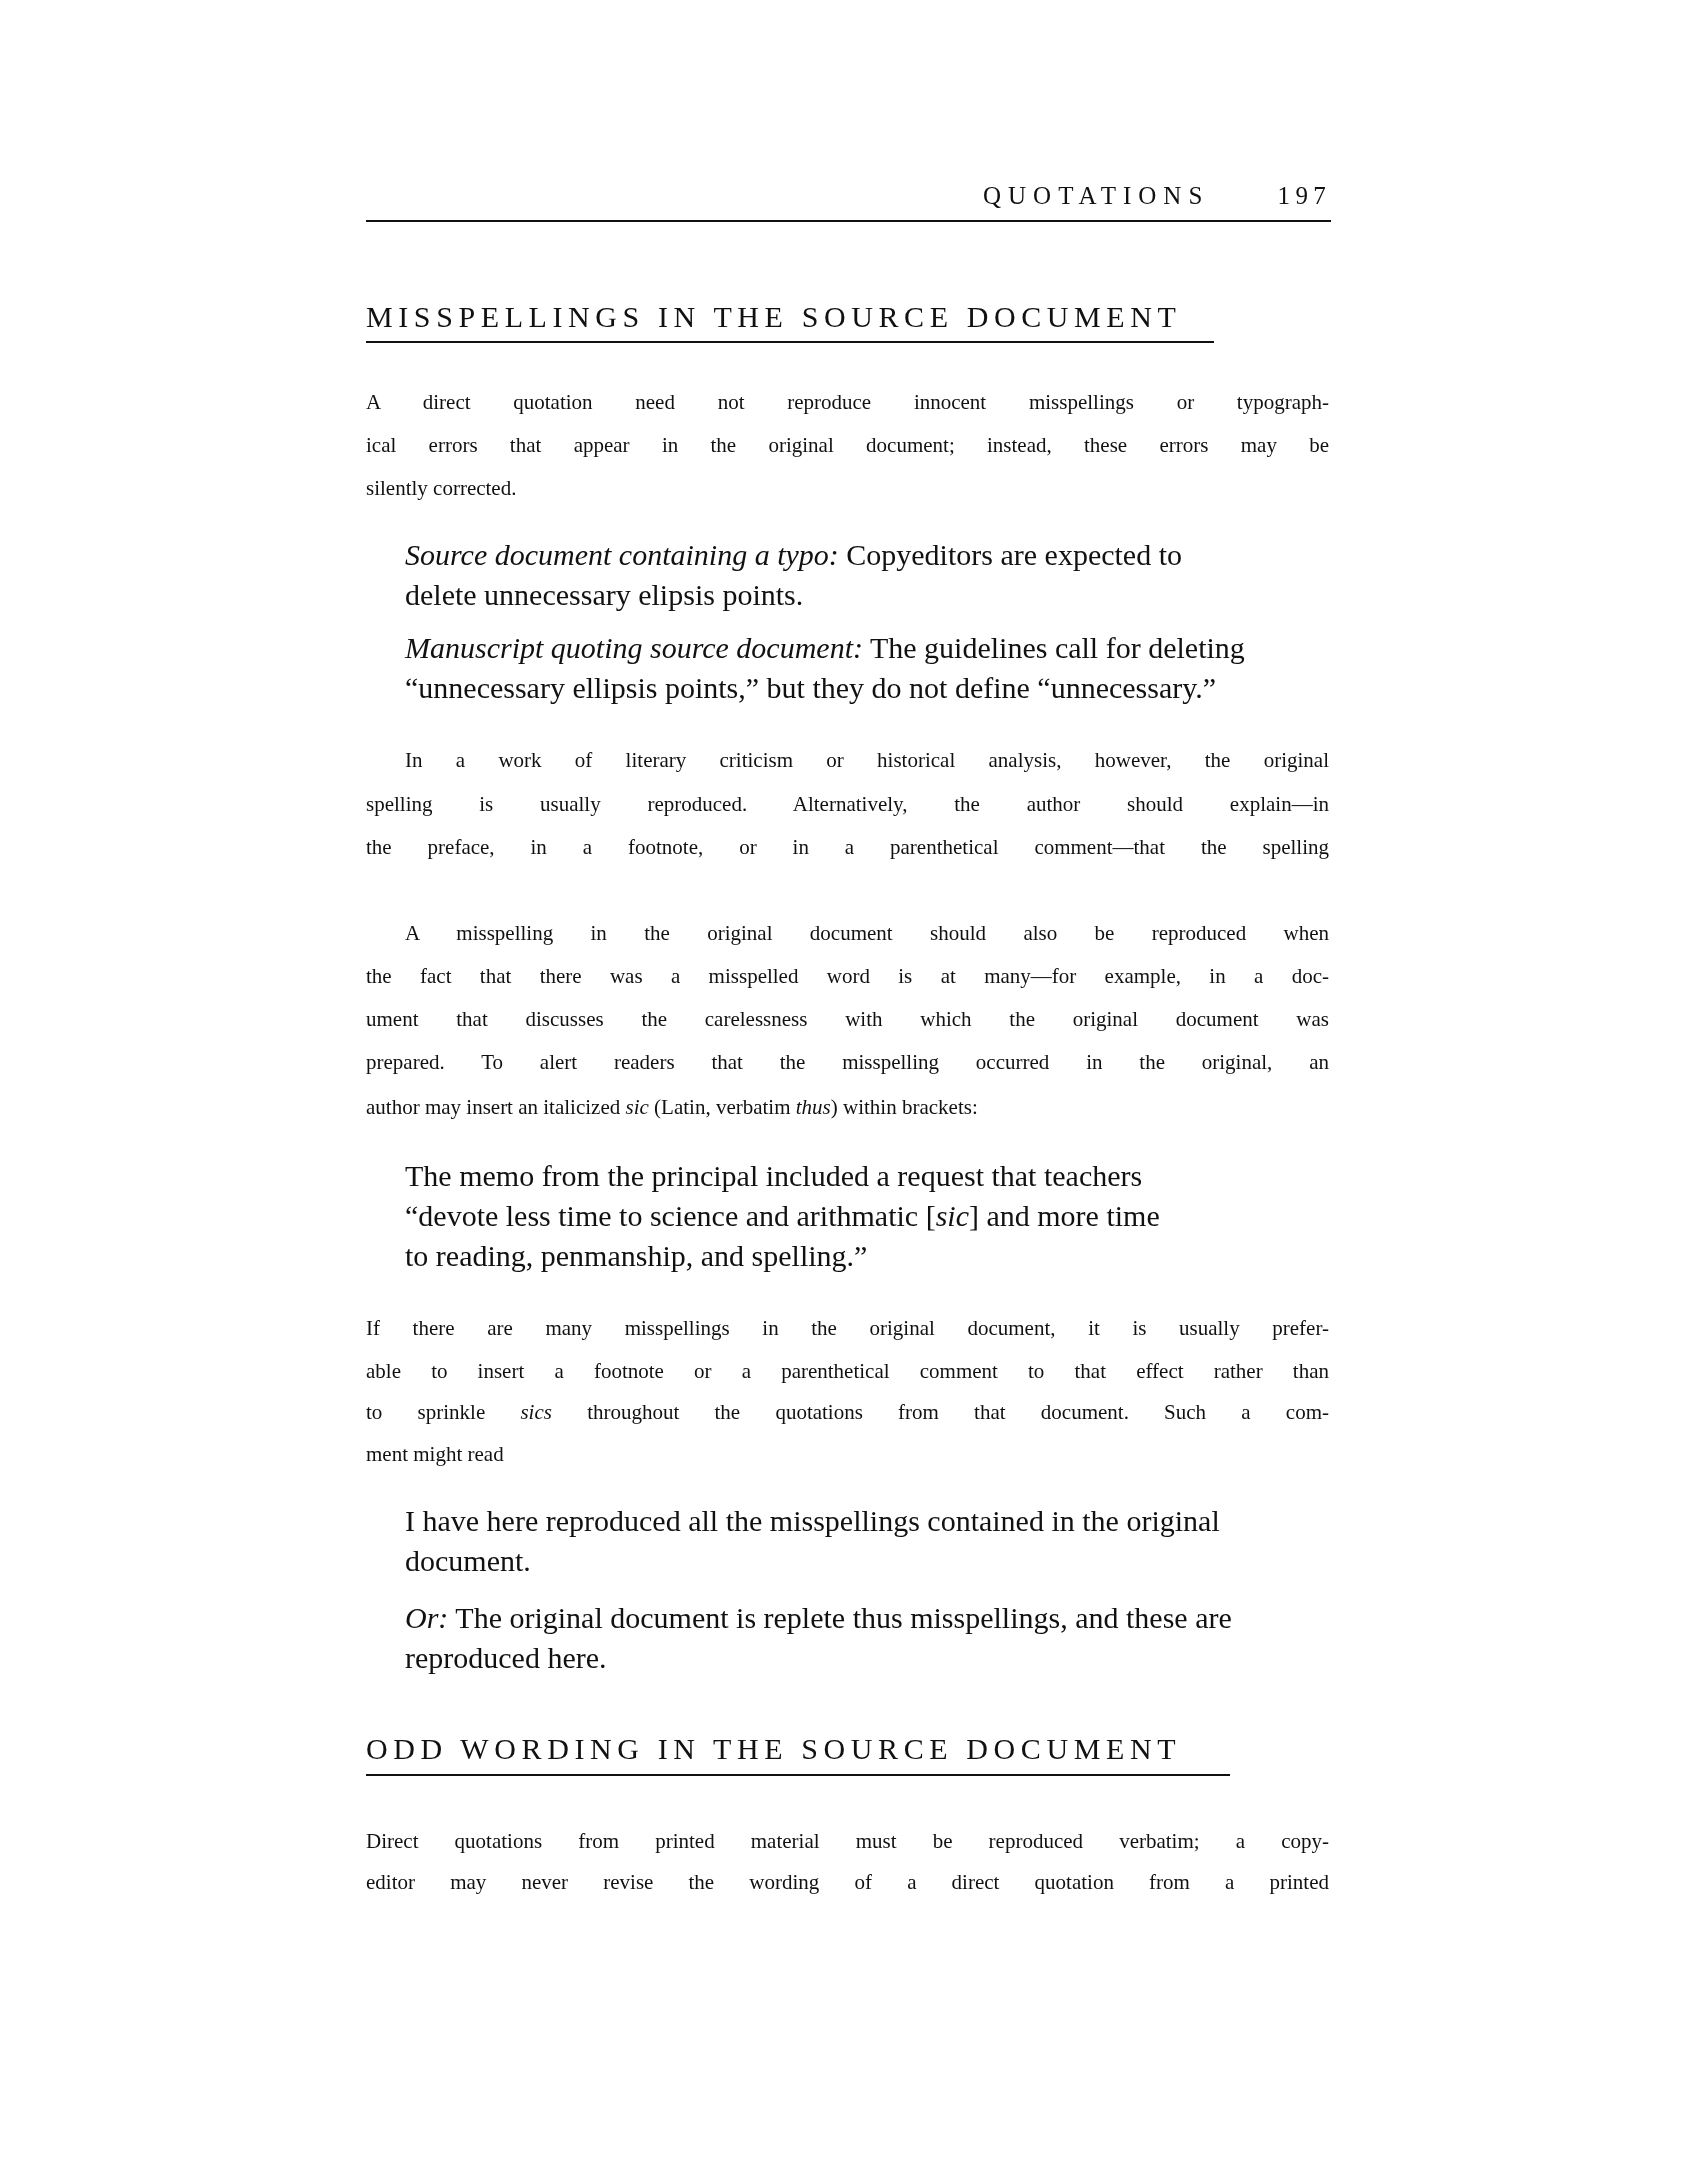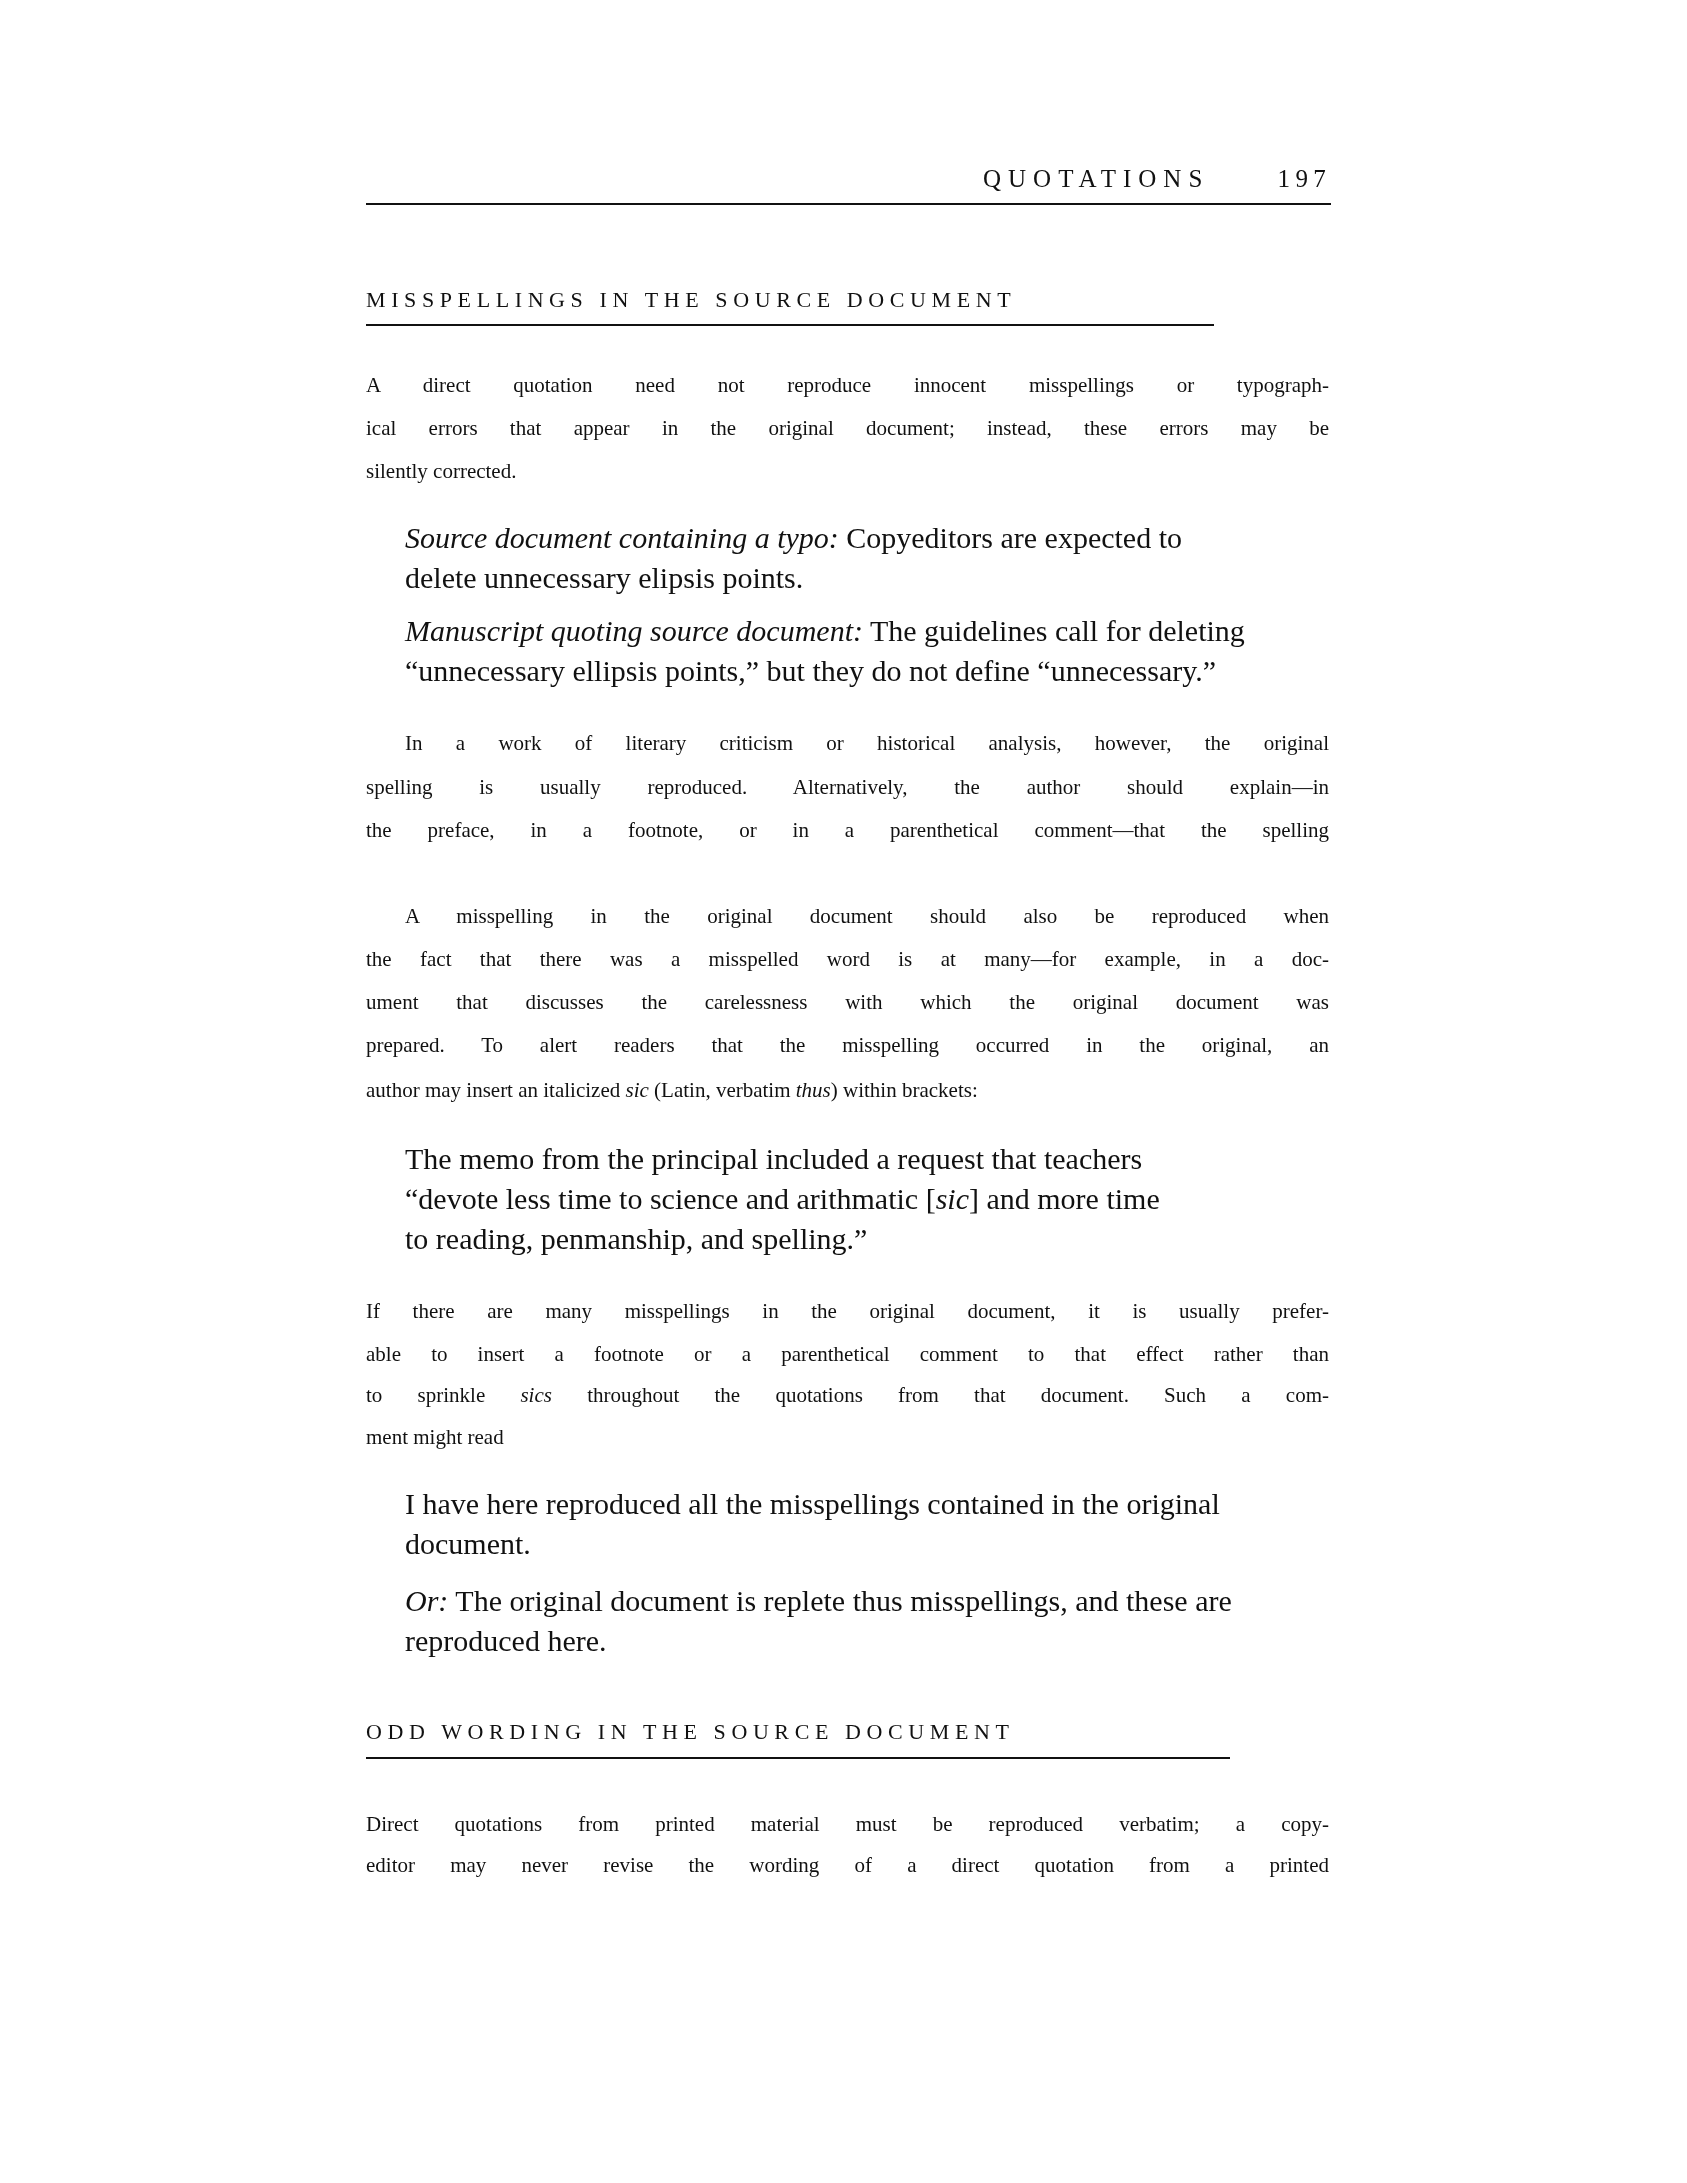--- a/index.html
+++ b/index.html
@@ -10,21 +10,21 @@
     body {
       width: 1687px;
       height: 2183px;
       position: relative;
       overflow: hidden;
       font-family: "Liberation Serif", "DejaVu Serif", serif;
       color: #111111;
     }
     .page {
       position: absolute;
-      left: 0; top: 0;
+      left: 0; top: 17px;
       width: 1687px;
       height: 1588px;
       background: #ffffff;
     }
     .running-head {
       position: absolute;
       left: 366px;
       top: 159px;
       width: 965px;
       height: 40px;
@@ -50,21 +50,21 @@
     .rule {
       position: absolute;
       background: #111111;
       height: 2px;
     }
     .head-rule { left: 366px; top: 203px; width: 965px; }
 
     .sec-head {
       position: absolute;
       left: 366px;
-      font-size: 22px;
+      font-size: 30px;
       letter-spacing: 5.6px;
       white-space: nowrap;
       line-height: 40px;
     }
     .sec-rule { left: 366px; height: 2px; }
 
     .line {
       position: absolute;
       white-space: nowrap;
       font-size: 21px;

